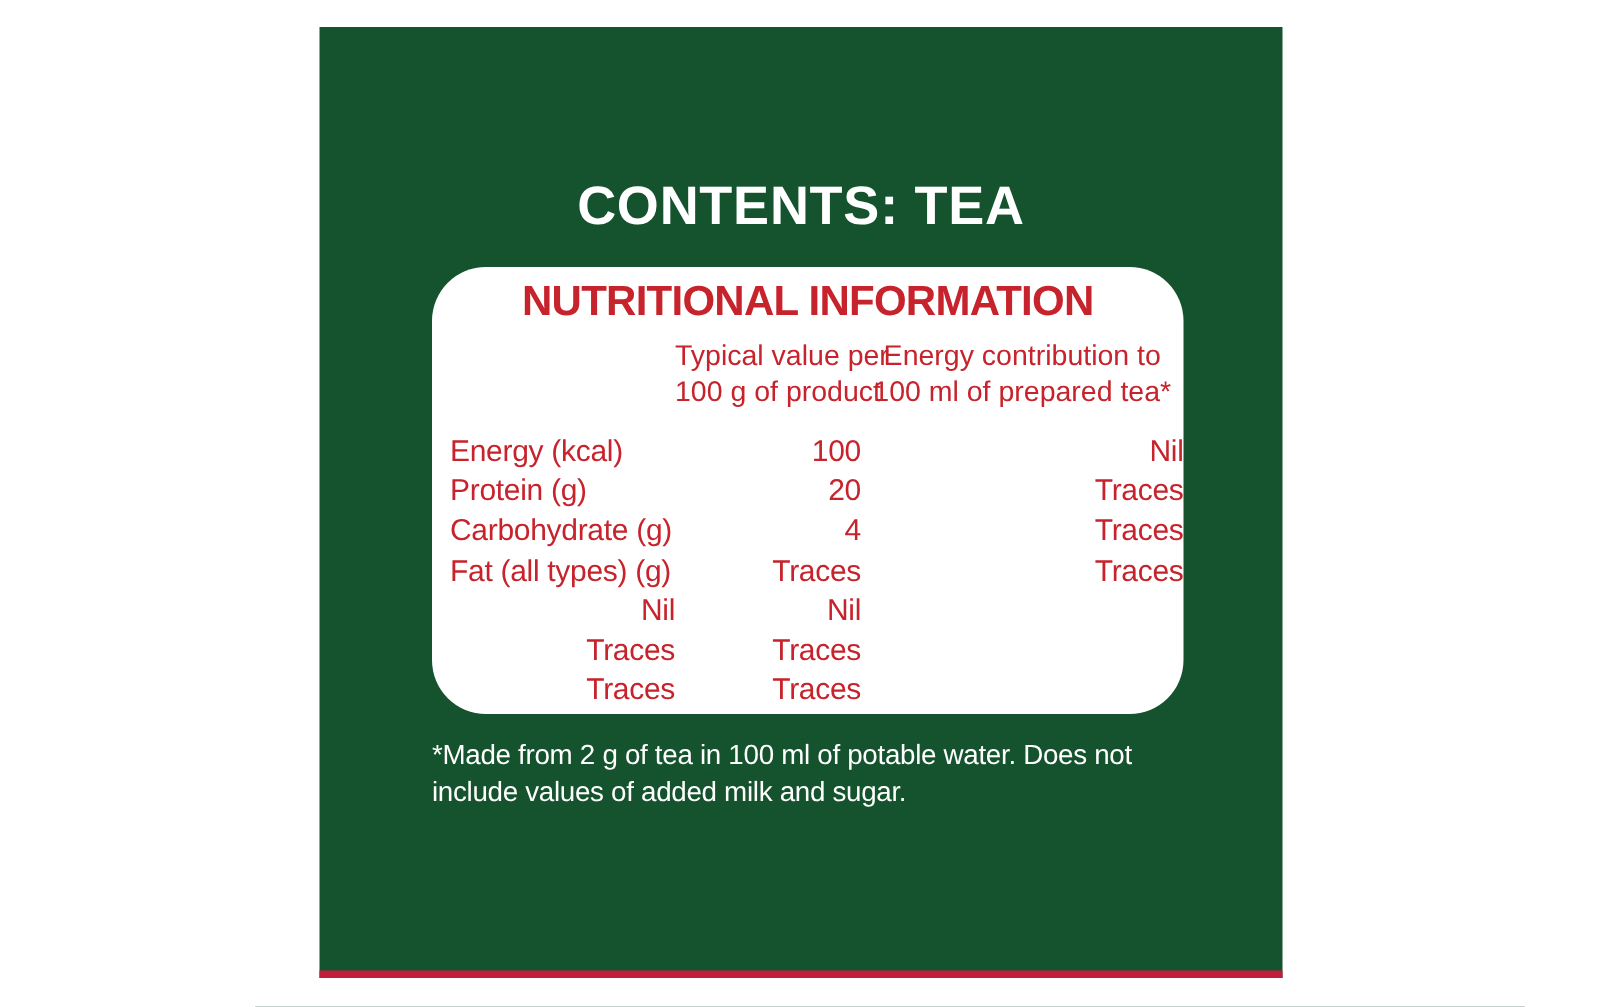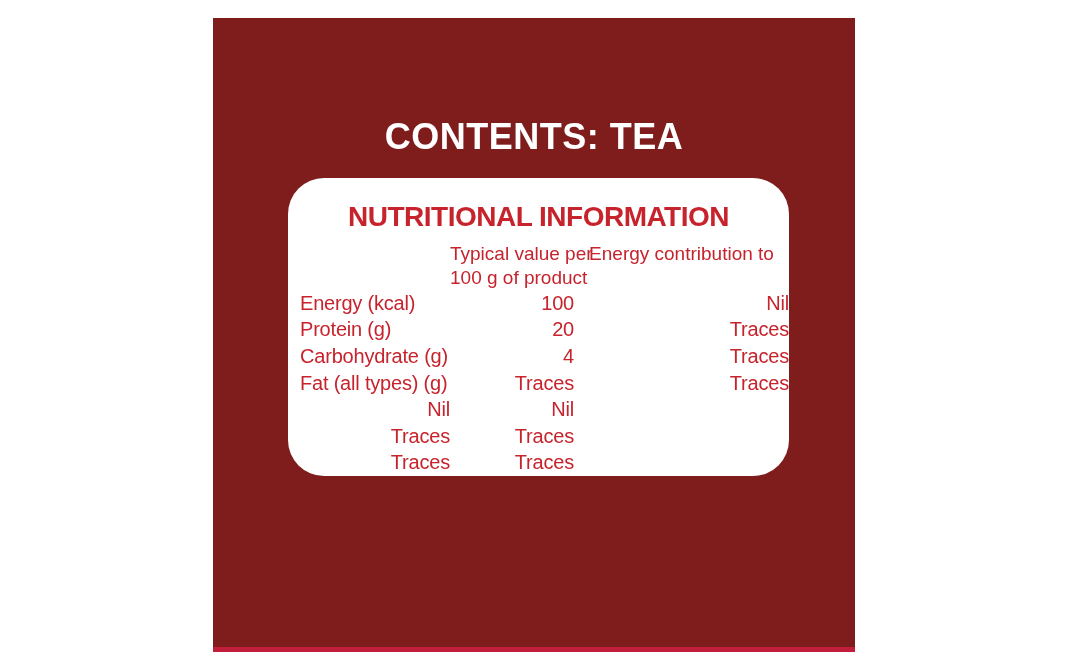--- a/index.html
+++ b/index.html
@@ -12,42 +12,42 @@
   }
   .stage {
     position: absolute; left: 0; top: 0;
     width: 1068px; height: 671px;
     background: #ffffff;
   }
   .panel {
     position: absolute;
     left: 213px; top: 18px;
     width: 642px; height: 629px;
-    background: #7f1d1d;
+    background: #14532d;
     border-bottom: 5px solid #c11e3c;
   }
   .contents-title {
     position: absolute;
     left: 0; top: 98px;
     width: 642px;
     text-align: center;
     color: #ffffff;
     font-size: 36px;
     font-weight: bold;
     letter-spacing: 0.5px;
     white-space: nowrap;
   }
   .card {
     position: absolute;
     left: 75px; top: 160px;
     width: 501px; height: 298px;
     background: #ffffff;
     border-radius: 36px;
     box-sizing: border-box;
-    padding-top: 24px;
+    padding-top: 8px;
   }
   .card-title {
     text-align: center;
     color: #C7232C;
     font-size: 28px;
     font-weight: 800;
     letter-spacing: -0.5px;
     line-height: 30px;
     white-space: nowrap;
   }
@@ -57,21 +57,21 @@
     grid-template-columns: 150px 124px 1fr;
     padding-left: 12px;
     color: #C7232C;
   }
   .col-head {
     text-align: center;
     font-size: 19px;
     line-height: 24px;
   }
   .col-head div { white-space: nowrap; }
-  .rows { }
+  .rows { margin-top: 14px; }
   .trow {
     display: grid;
     grid-template-columns: 150px 124px 1fr;
     padding-left: 12px;
     height: 26.6px;
     align-items: center;
     color: #C7232C;
     font-size: 20px;
     letter-spacing: -0.2px;
   }
@@ -100,20 +100,21 @@
       <div class="card-title">NUTRITIONAL INFORMATION</div>
 
       <div class="cols-header">
         <div class="col-head"></div>
         <div class="col-head">
           <div>Typical value per</div>
           <div>100 g of product</div>
         </div>
         <div class="col-head">
           <div>Energy contribution to</div>
+          <div>100 ml of prepared tea*</div>
         </div>
       </div>
 
       <div class="rows">
         <div class="trow">
           <div class="cell-label">Energy (kcal)</div>
           <div class="cell-val">100</div>
           <div class="cell-contrib">Nil</div>
         </div>
         <div class="trow">
@@ -140,16 +141,18 @@
           <div class="cell-contrib">Traces</div>
         </div>
         <div class="trow">
           <div class="cell-val">Traces</div>
           <div class="cell-contrib">Traces</div>
         </div>
       </div>
     </div>
 
     <div class="footnote">
+      <div>*Made from 2 g of tea in 100 ml of potable water. Does not</div>
+      <div>include values of added milk and sugar.</div>
     </div>
 
   </div>
 </div>
 
 </body></html>

